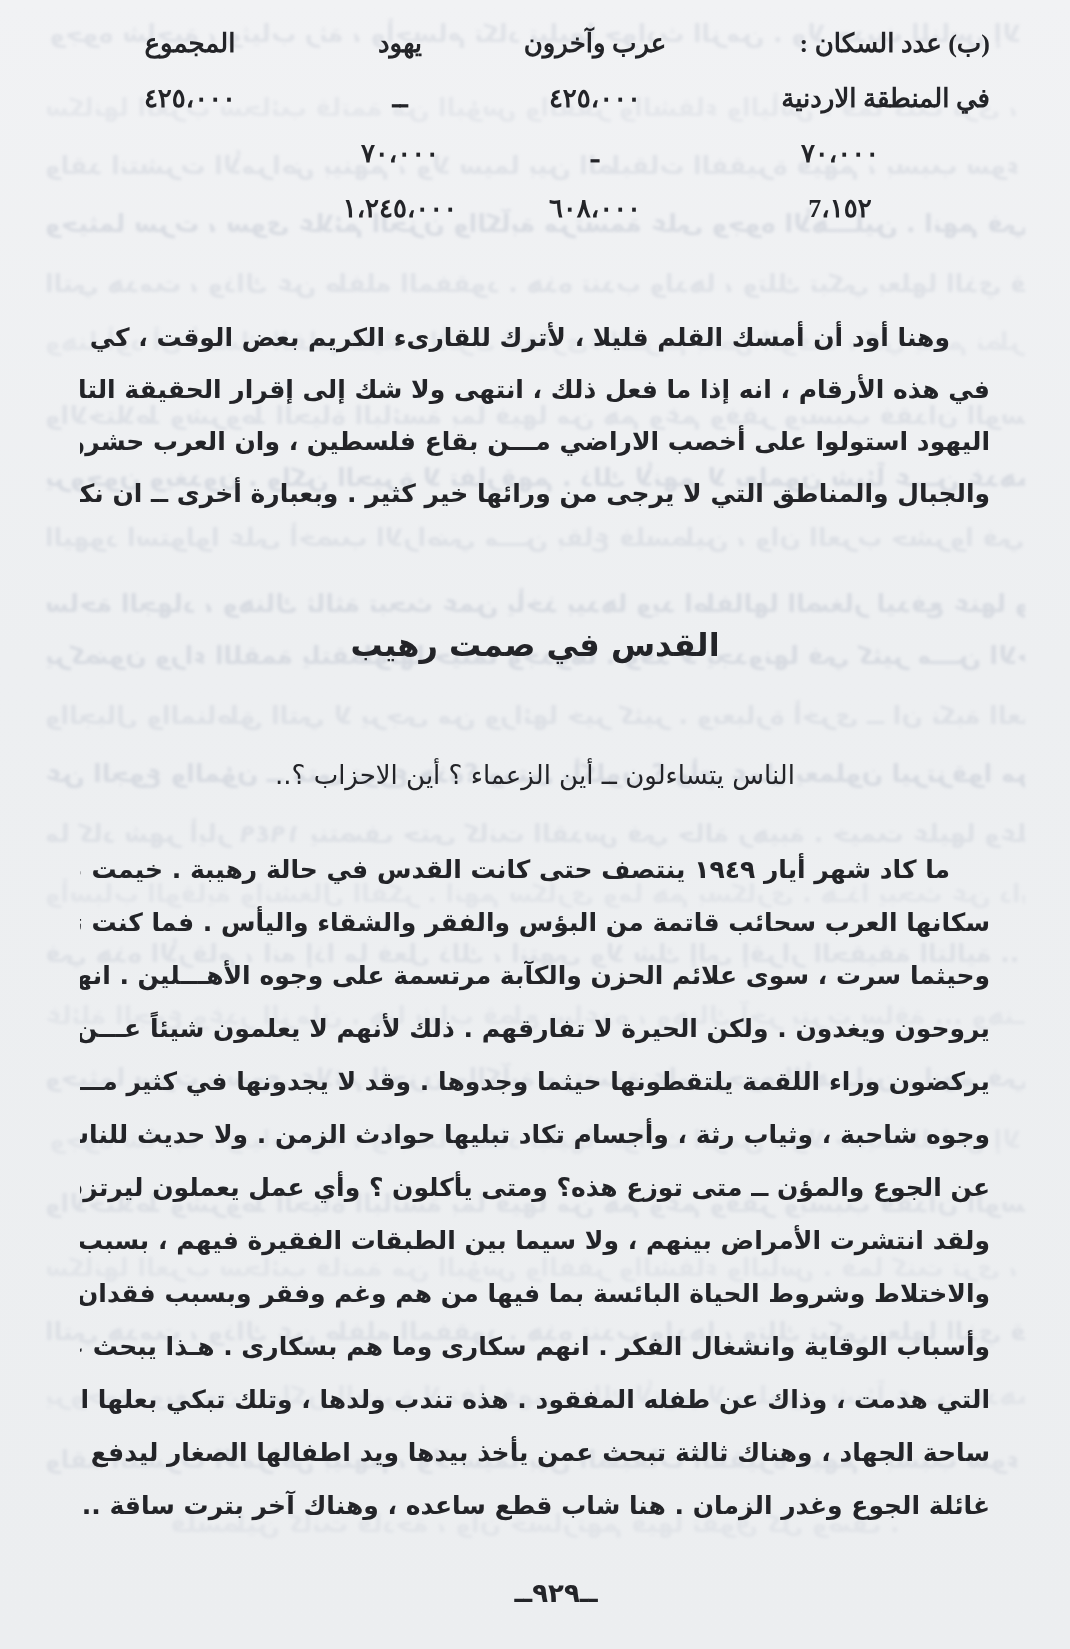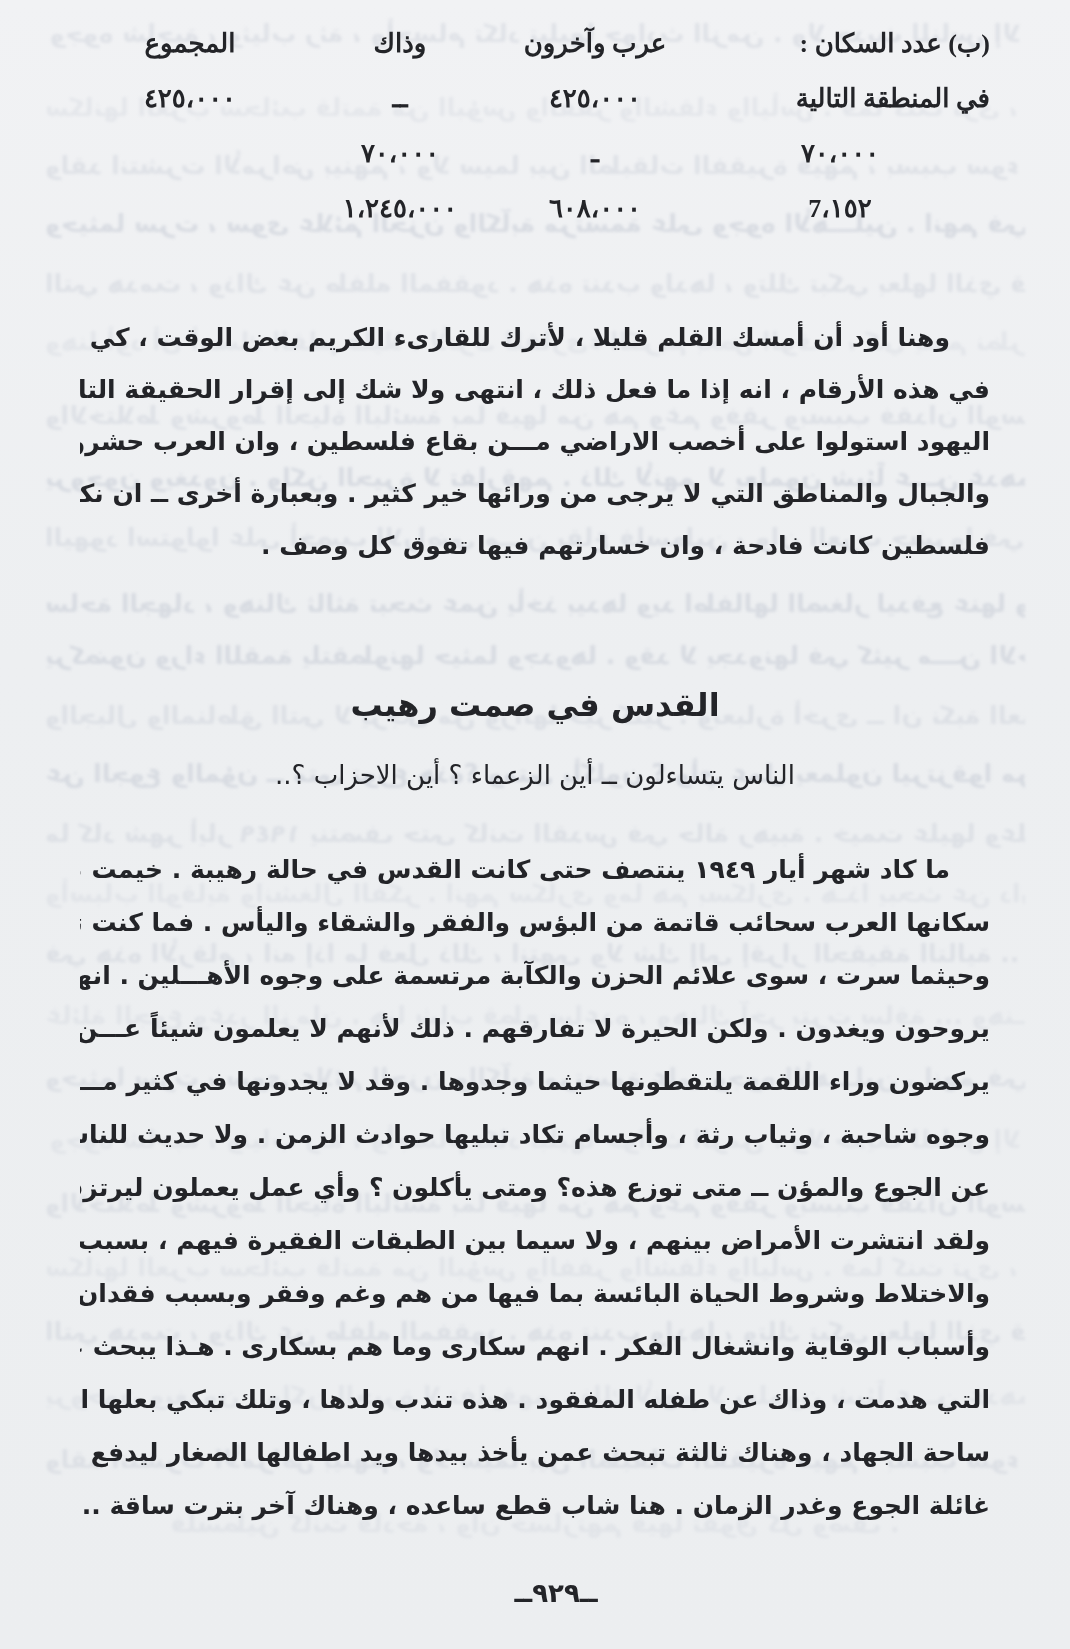--- a/index.html
+++ b/index.html
@@ -41,21 +41,21 @@
     text-align:justify;text-align-last:justify;
     overflow:hidden;white-space:nowrap;
   }
   .intro{top:312px;}
   .intro .line{height:52px;line-height:52px;}
   .bodytext{top:843px;}
   .bodytext .line{height:53px;line-height:53px;}
   .line.first{text-indent:40px;}
   .line.end{text-align-last:right;}
   .sec-heading{
-    position:absolute;top:686px;right:0;left:0;
+    position:absolute;top:626px;right:0;left:0;
     text-align:center;font-size:32px;font-weight:700;
   }
   .sec-subheading{
     position:absolute;top:760px;right:0;left:0;
     text-align:center;font-size:26px;font-weight:400;
   }
   .page-number{
     position:absolute;top:1578px;right:0;left:0;
     text-align:center;font-size:26px;font-weight:700;letter-spacing:1px;padding-left:42px;
   }
@@ -92,25 +92,25 @@
     <span class="g-b" style="top:1444px">ولقد انتشرت الأمراض بينهم ، ولا سيما بين الطبقات الفقيرة فيهم ، بسبب سوء التغذية</span>
     <span class="g-c" style="top:1508px">فلسطين كانت فادحة ، وان خسارتهم فيها تفوق كل وصف .</span>
   </div>
 
   <div class="content">
 
     <div class="pop-table">
       <div class="t-row">
         <div class="t-cell t-label">(ب) عدد السكان :</div>
         <div class="t-cell t-num">عرب وآخرون</div>
-        <div class="t-cell t-num">وذاك</div>
+        <div class="t-cell t-num">يهود</div>
         <div class="t-cell t-num">المجموع</div>
       </div>
       <div class="t-row">
-        <div class="t-cell t-label">في المنطقة التالية</div>
+        <div class="t-cell t-label">في المنطقة الاردنية</div>
         <div class="t-cell t-num">٤٢٥،٠٠٠</div>
         <div class="t-cell t-num">ــ</div>
         <div class="t-cell t-num">٤٢٥،٠٠٠</div>
       </div>
       <div class="t-row">
         <div class="t-cell t-num">٧٠،٠٠٠</div>
         <div class="t-cell t-num">ـ</div>
         <div class="t-cell t-num">٧٠،٠٠٠</div>
       </div>
       <div class="t-row">
@@ -118,21 +118,20 @@
         <div class="t-cell t-num">٦٠٨،٠٠٠</div>
         <div class="t-cell t-num">١،٢٤٥،٠٠٠</div>
       </div>
     </div>
 
     <div class="para intro">
       <div class="line first">وهنا أود أن أمسك القلم قليلا ، لأترك للقارىء الكريم بعض الوقت ، كي ينعم نظره</div>
       <div class="line">في هذه الأرقام ، انه إذا ما فعل ذلك ، انتهى ولا شك إلى إقرار الحقيقة التالية .. وهي ان</div>
       <div class="line">اليهود استولوا على أخصب الاراضي مـــن بقاع فلسطين ، وان العرب حشروا في الوعور</div>
       <div class="line">والجبال والمناطق التي لا يرجى من ورائها خير كثير . وبعبارة أخرى ــ ان نكبة العرب في</div>
-      <div class="line end">فلسطين كانت فادحة ، وان خسارتهم فيها تفوق كل وصف .</div>
     </div>
 
     <div class="sec-heading">القدس في صمت رهيب</div>
     <div class="sec-subheading">الناس يتساءلون ــ أين الزعماء ؟ أين الاحزاب ؟..</div>
 
     <div class="para bodytext">
       <div class="line first">ما كاد شهر أيار ١٩٤٩ ينتصف حتى كانت القدس في حالة رهيبة . خيمت عليها وعلى</div>
       <div class="line">سكانها العرب سحائب قاتمة من البؤس والفقر والشقاء واليأس . فما كنت ترى ، اينما حللت</div>
       <div class="line">وحيثما سرت ، سوى علائم الحزن والكآبة مرتسمة على وجوه الأهـــلين . انهم في الظاهر</div>
       <div class="line">يروحون ويغدون . ولكن الحيرة لا تفارقهم . ذلك لأنهم لا يعلمون شيئاً عـــن غدهم .</div>

